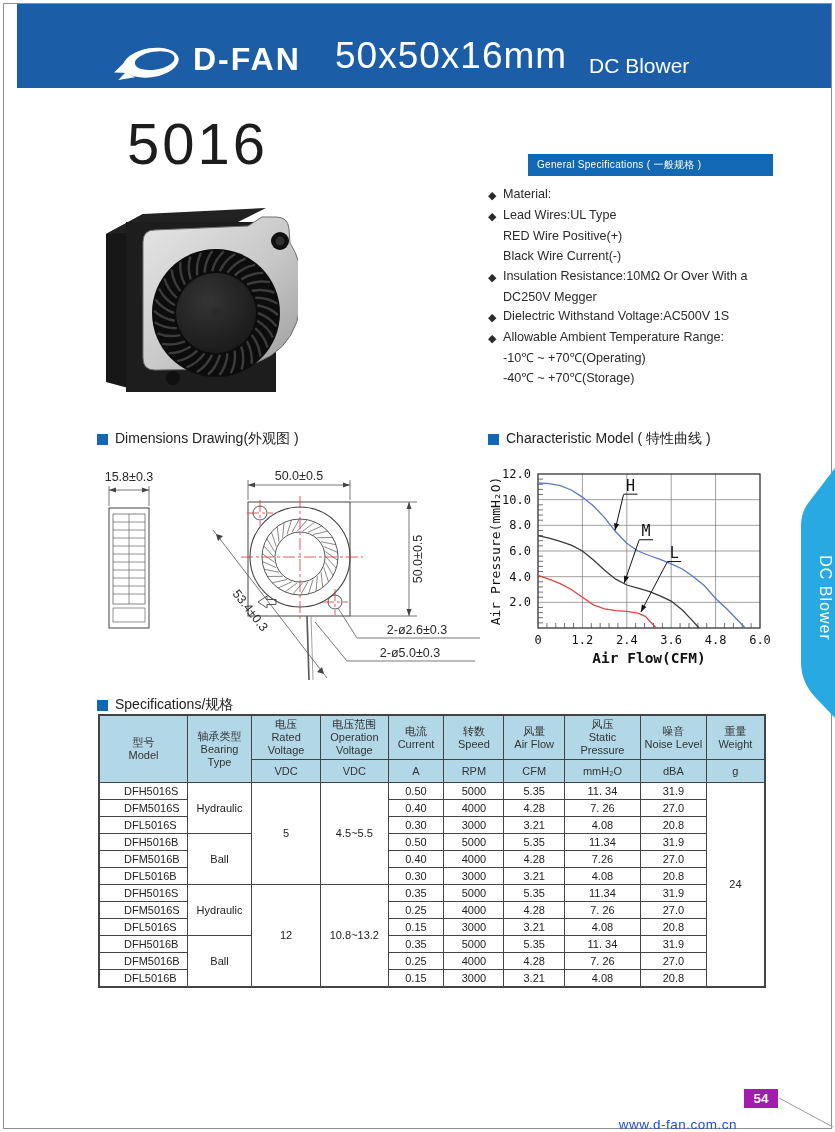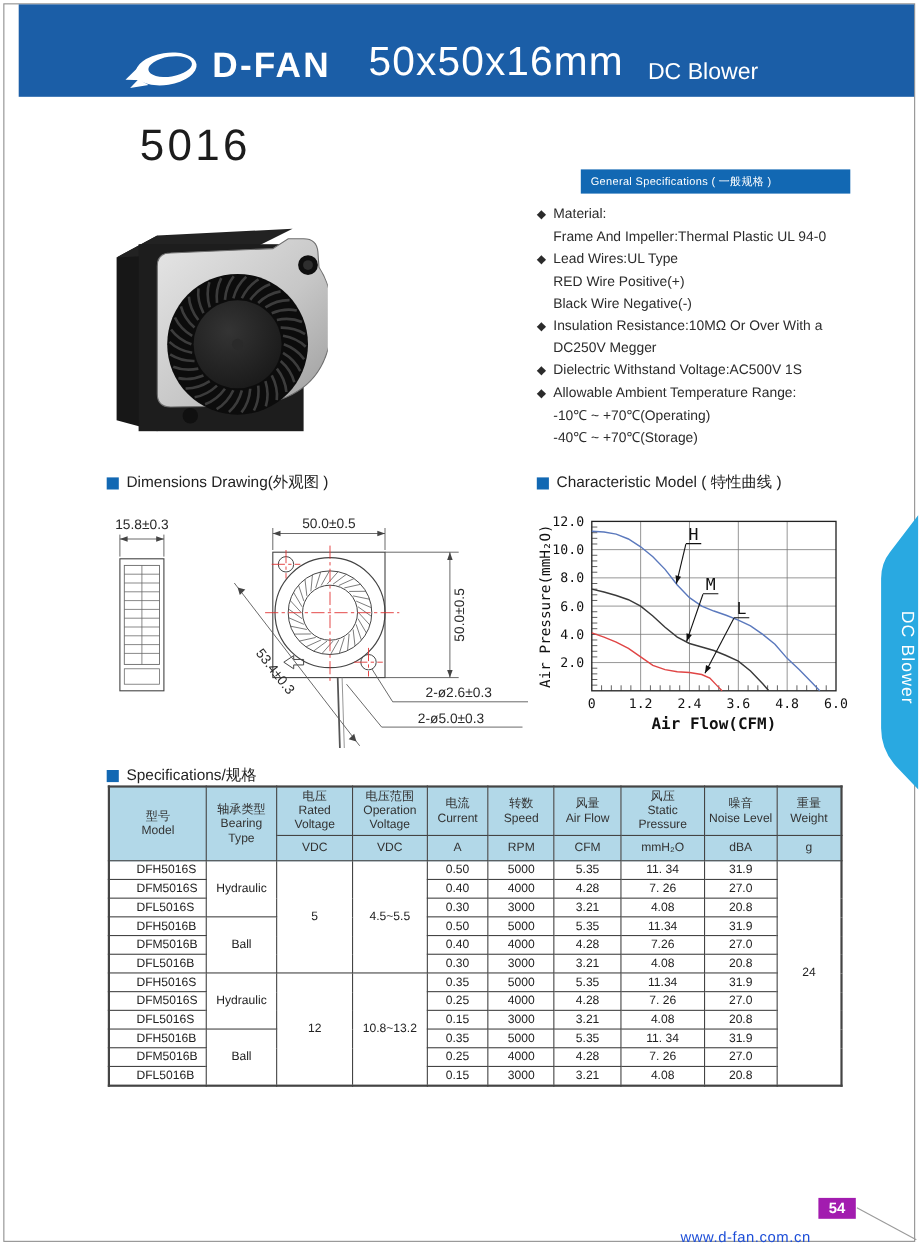--- a/index.html
+++ b/index.html
@@ -7,21 +7,21 @@
        font-family:"Liberation Sans",sans-serif;color:#222;overflow:hidden;}
   .page-border{position:absolute;inset:3px;border:1px solid #8f8f8f;pointer-events:none;}
 
   
   .header-band{position:absolute;left:17px;top:4px;right:4px;height:84px;background:#1b5ea7;}
   .logo-svg{position:absolute;left:94px;top:33px;width:76px;height:50px;}
   .brand{position:absolute;left:176px;top:37px;font-size:32px;font-weight:bold;color:#fff;letter-spacing:2px;}
   .size-title{position:absolute;left:318px;top:31px;font-size:37px;color:#fff;letter-spacing:1px;}
   .ptype{position:absolute;left:572px;top:50px;font-size:21px;color:#fff;}
 
-  .model-title{position:absolute;left:127px;top:110px;font-size:40px;color:#1c1c1c;letter-spacing:3px;}
+  .model-title{position:absolute;left:127px;top:110px;font-size:58px;color:#1c1c1c;letter-spacing:3px;}
   .product-photo{position:absolute;left:98px;top:192px;width:200px;height:212px;}
 
   
   .gs-panel{position:absolute;left:488px;top:154px;width:285px;}
   .gs-title{background:#1268b3;color:#fff;font-size:10px;padding:4px 9px;letter-spacing:.3px;margin-left:40px;}
   .gs-list{margin-top:9px;font-size:12.6px;color:#2b2b2b;}
   .spec-line{display:flex;line-height:19.9px;}
   .spec-line .bullet{width:15px;font-size:11px;flex:none;padding-top:1px;}
   .spec-line.indent{padding-left:15px;}
 
@@ -139,32 +139,29 @@
   <circle cx="75" cy="186" r="7" fill="#101010"></circle>
 </svg>
 
 <div class="gs-panel">
   <div class="gs-title">General Specifications ( 一般规格 )</div>
   <div class="gs-list">
       <div class="spec-line">
         <span class="bullet">◆</span>
         <span>Material:</span>
       </div>
-      <div class="spec-line indent">
-        <span>Frame And Impeller:Thermal Plastic UL 94-0</span>
-      </div>
       <div class="spec-line">
         <span class="bullet">◆</span>
         <span>Lead Wires:UL Type</span>
       </div>
       <div class="spec-line indent">
         <span>RED Wire Positive(+)</span>
       </div>
       <div class="spec-line indent">
-        <span>Black Wire Negative(-)</span>
+        <span>Black Wire Current(-)</span>
       </div>
       <div class="spec-line">
         <span class="bullet">◆</span>
         <span>Insulation Resistance:10MΩ Or Over With a</span>
       </div>
       <div class="spec-line indent">
         <span>DC250V Megger</span>
       </div>
       <div class="spec-line">
         <span class="bullet">◆</span>

